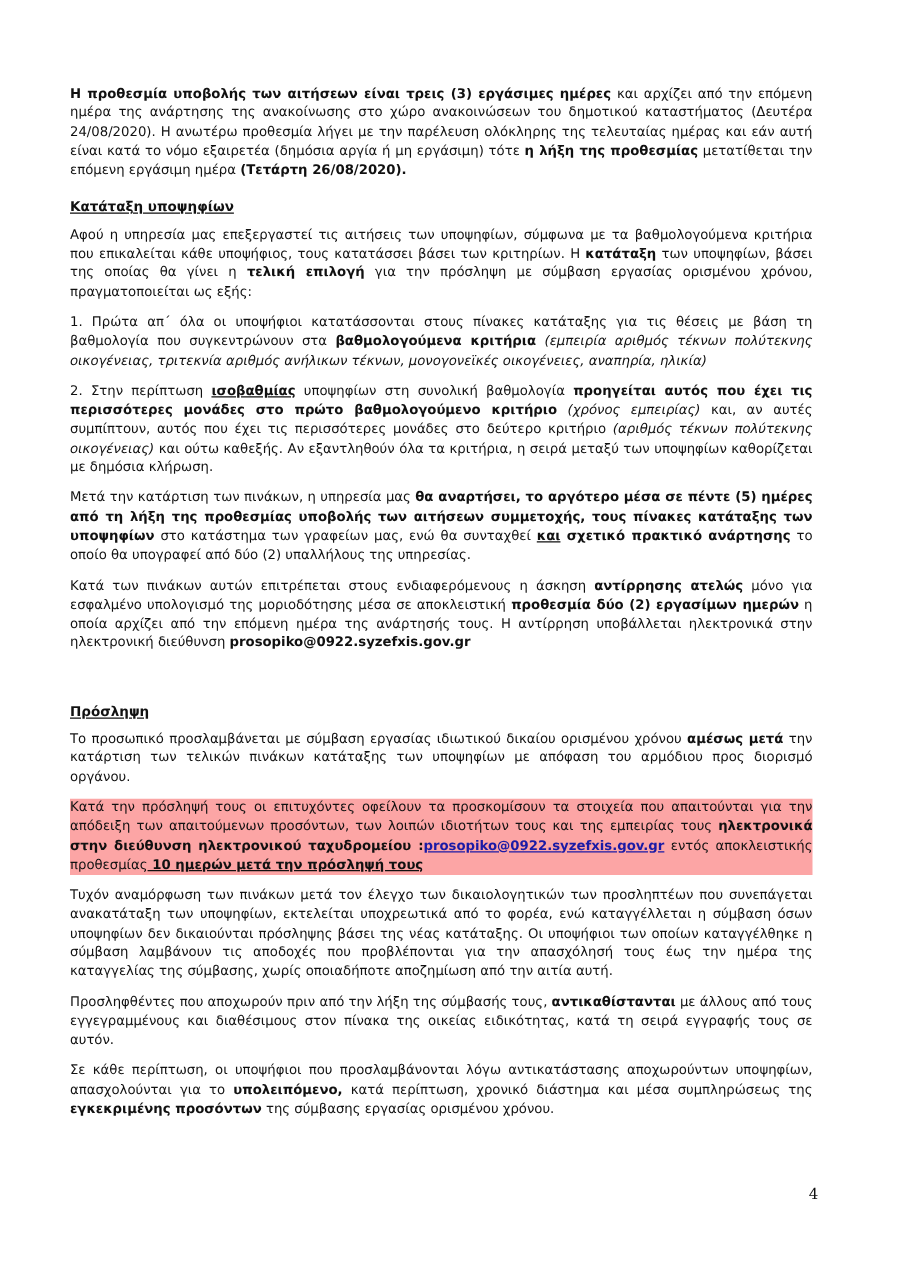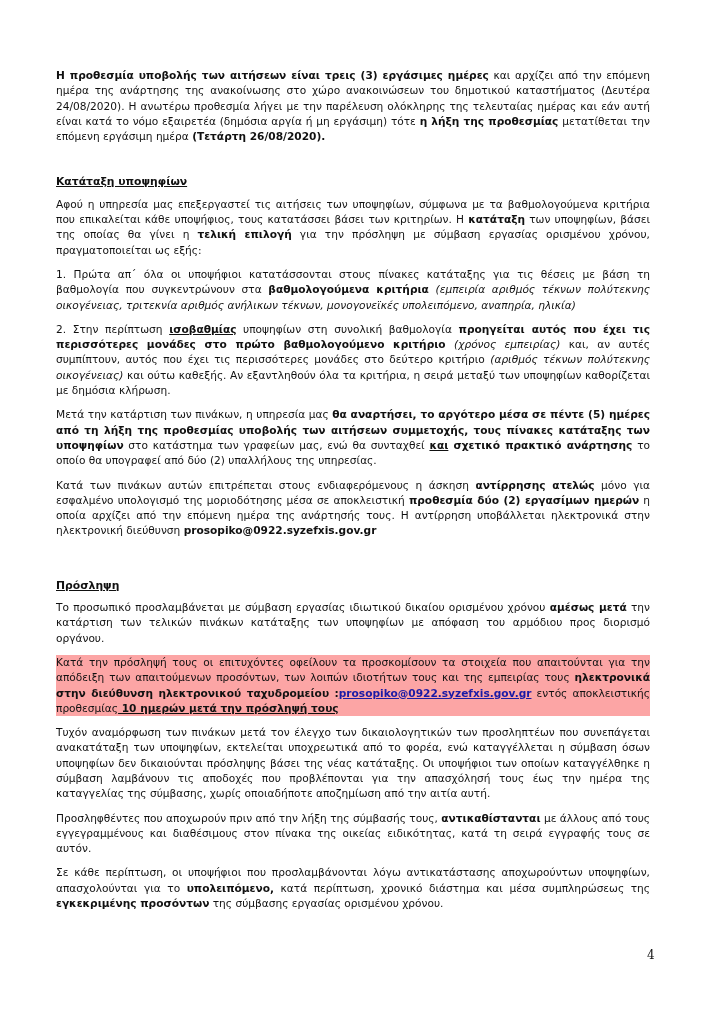--- a/index.html
+++ b/index.html
@@ -1,41 +1,41 @@
 <!DOCTYPE html>
 <html><head>
 <meta charset="utf-8">
 <style>
   html, body { margin: 0; padding: 0; background: #ffffff; }
   body { width: 724px; height: 1024px; position: relative; overflow: hidden;
          font-family: "DejaVu Sans", sans-serif; color: #111; }
   .page { position: absolute; left: 56px; top: 68px; width: 594px; font-size: 10.6px; line-height: 15.3px; }
   p { margin: 0 0 9px 0; text-align: justify; }
   .heading { font-weight: bold; text-decoration: underline; margin: 20px 0 7px 0; font-size: 10.8px; }
-  .first-heading { margin-top: 30px; }
+  .first-heading { margin-top: 14px; }
   b { font-weight: bold; }
   i { font-style: italic; }
   .u { text-decoration: underline; }
   .hl { background: #fca5a5; }
   .link { color: #1a1aa6; text-decoration: underline; font-weight: bold; }
   .page-number { position: absolute; left: 647px; top: 948px; font-family: "DejaVu Serif", serif; font-size: 12px; }
   .spacer { height: 10px; }
 </style>
 </head>
 <body>
 
 <div class="page">
 
   <p><b>Η προθεσμία υποβολής των αιτήσεων είναι τρεις (3) εργάσιμες ημέρες</b><span>  και αρχίζει από την επόμενη ημέρα της ανάρτησης της ανακοίνωσης στο χώρο ανακοινώσεων του δημοτικού καταστήματος (Δευτέρα 24/08/2020). Η ανωτέρω προθεσμία λήγει με την παρέλευση ολόκληρης της τελευταίας ημέρας και εάν αυτή είναι κατά το νόμο εξαιρετέα (δημόσια αργία ή μη εργάσιμη) τότε </span><b>η λήξη της προθεσμίας</b><span> μετατίθεται την επόμενη εργάσιμη ημέρα </span><b>(Τετάρτη 26/08/2020).</b></p>
 
   <div class="heading first-heading">Κατάταξη υποψηφίων</div>
 
   <p><span>Αφού η υπηρεσία μας  επεξεργαστεί τις αιτήσεις των υποψηφίων, σύμφωνα με τα βαθμολογούμενα κριτήρια που επικαλείται κάθε υποψήφιος, τους κατατάσσει βάσει των κριτηρίων. Η </span><b>κατάταξη</b><span> των υποψηφίων, βάσει της οποίας θα γίνει η </span><b>τελική επιλογή</b><span> για την πρόσληψη με σύμβαση εργασίας ορισμένου χρόνου, πραγματοποιείται ως εξής:</span></p>
 
-  <p><span>1. Πρώτα απ΄ όλα οι υποψήφιοι κατατάσσονται στους πίνακες κατάταξης για τις θέσεις με βάση τη βαθμολογία που συγκεντρώνουν στα </span><b>βαθμολογούμενα κριτήρια</b><i> (εμπειρία αριθμός τέκνων πολύτεκνης οικογένειας, τριτεκνία αριθμός ανήλικων τέκνων, μονογονεϊκές υπολειπόμενο, αναπηρία, ηλικία)</i></p>
+  <p><span>1. Πρώτα απ΄ όλα οι υποψήφιοι κατατάσσονται στους πίνακες κατάταξης για τις θέσεις με βάση τη βαθμολογία που συγκεντρώνουν στα </span><b>βαθμολογούμενα κριτήρια</b><i> (εμπειρία αριθμός τέκνων πολύτεκνης οικογένειας, τριτεκνία αριθμός ανήλικων τέκνων, μονογονεϊκές οικογένειες, αναπηρία, ηλικία)</i></p>
 
   <p><span>2. Στην περίπτωση </span><b class="u">ισοβαθμίας</b><span> υποψηφίων στη συνολική βαθμολογία </span><b>προηγείται αυτός που έχει τις περισσότερες μονάδες στο πρώτο βαθμολογούμενο κριτήριο</b><i> (χρόνος εμπειρίας)</i><span> και, αν αυτές συμπίπτουν, αυτός που έχει τις περισσότερες μονάδες στο δεύτερο κριτήριο </span><i>(αριθμός τέκνων πολύτεκνης οικογένειας)</i><span> και ούτω καθεξής. Αν εξαντληθούν όλα τα κριτήρια, η σειρά μεταξύ των υποψηφίων καθορίζεται με δημόσια κλήρωση.</span></p>
 
 
   <p><span>Μετά την κατάρτιση των πινάκων, η υπηρεσία μας </span><b>θα αναρτήσει, το αργότερο μέσα σε πέντε (5) ημέρες από τη λήξη της προθεσμίας υποβολής των αιτήσεων συμμετοχής, τους πίνακες κατάταξης των υποψηφίων</b><span> στο κατάστημα των γραφείων μας,   ενώ θα συνταχθεί </span><b class="u">και</b><b> σχετικό πρακτικό ανάρτησης</b><span> το οποίο θα υπογραφεί από δύο (2) υπαλλήλους της υπηρεσίας.</span></p>
 
   <p><span>Κατά των πινάκων αυτών επιτρέπεται στους ενδιαφερόμενους η άσκηση </span><b>αντίρρησης ατελώς</b><span>  μόνο για εσφαλμένο υπολογισμό της μοριοδότησης μέσα σε αποκλειστική </span><b>προθεσμία δύο (2) εργασίμων ημερών</b><span> η οποία αρχίζει από την επόμενη ημέρα της ανάρτησής τους. Η αντίρρηση υποβάλλεται ηλεκτρονικά στην ηλεκτρονική διεύθυνση </span><b>prosopiko@0922.syzefxis.gov.gr</b></p>
 
 
   <div class="spacer"></div>

